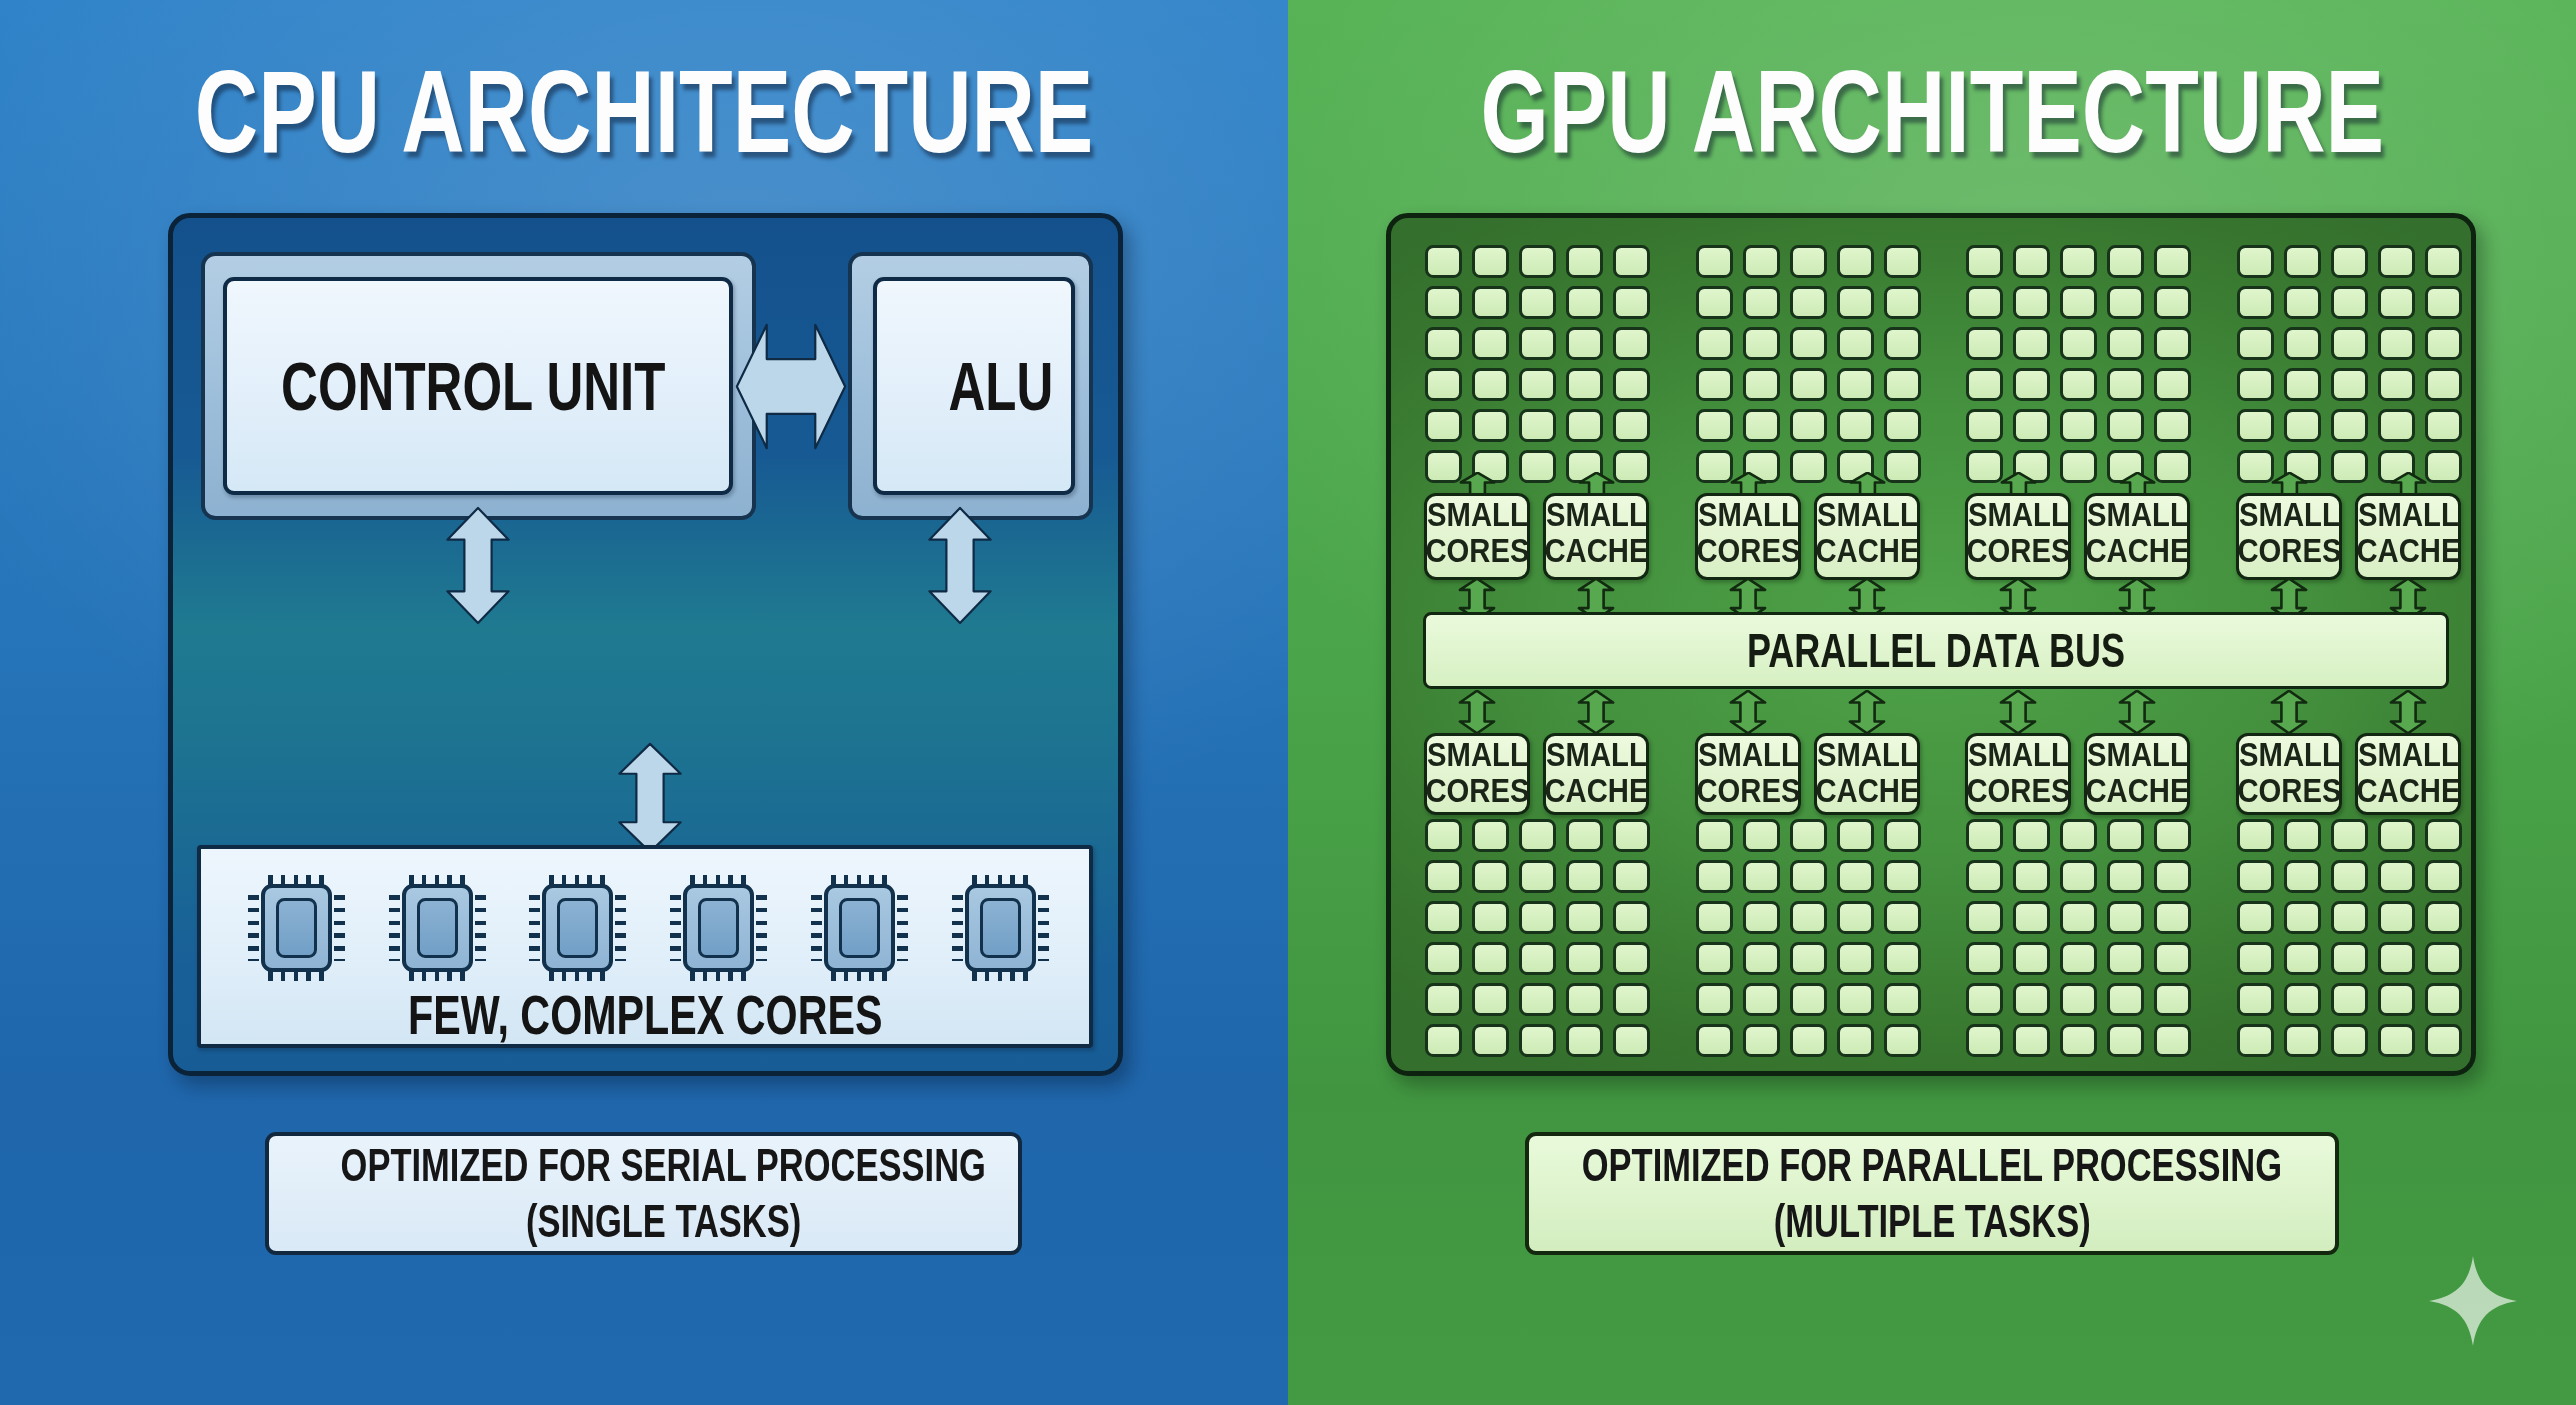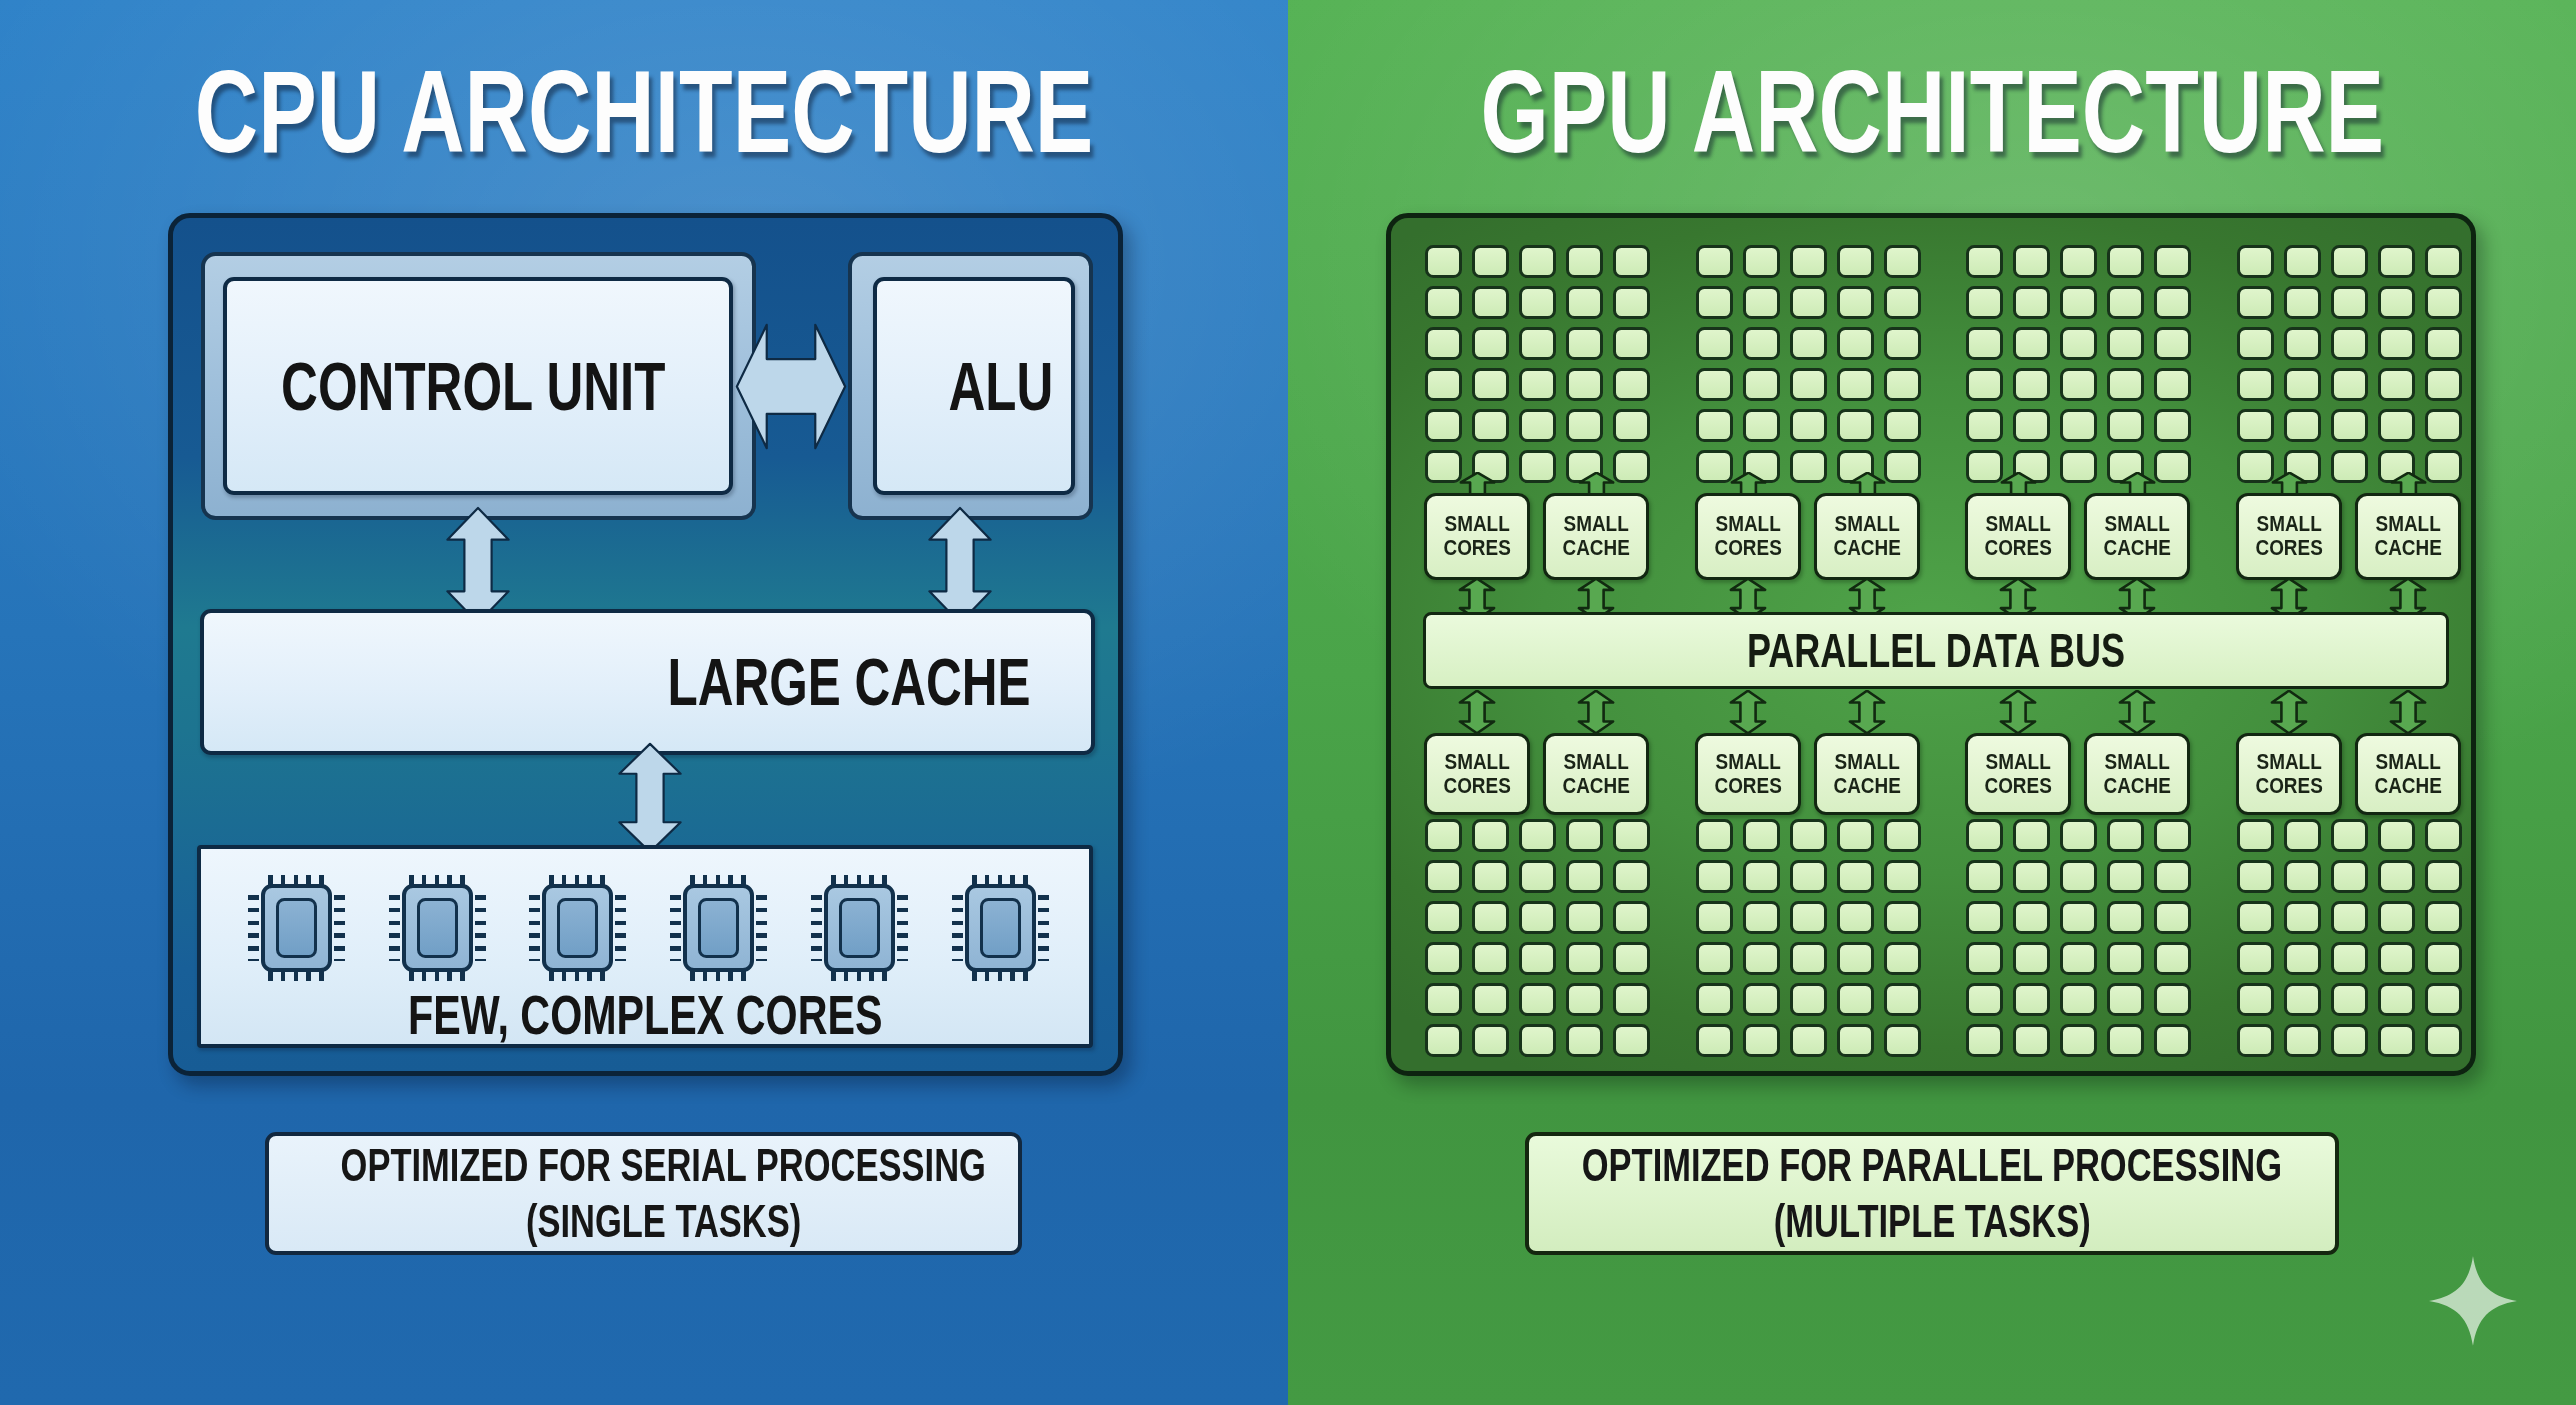--- a/index.html
+++ b/index.html
@@ -79,22 +79,22 @@
 
   .cluster { position:absolute; top:26.5px; width:225px; height:813px; }
   .sq-grid { position:absolute; left:0.9px; width:223px;
     display:grid; grid-template-columns:repeat(5,37px); grid-auto-rows:33px; column-gap:10px; row-gap:8.2px; }
   .sq { border:3.7px solid #17331a; border-radius:8.2px;
     background: linear-gradient(180deg,#e0f5cc 0%, #cdebb6 100%); }
 
   .gbox { position:absolute; width:106px; height:87px;
     border:3.7px solid #122711; border-radius:12px;
     background: linear-gradient(180deg,#eefadf 0%, #d8efc4 100%);
-    display:flex; flex-direction:column; align-items:center; justify-content:center;
-    font-size:22px; font-weight:700; color:#1a2417; line-height:1.07; text-align:center;
+    display:flex; flex-direction:column; align-items:center; justify-content:flex-start;
+    font-size:34px; font-weight:700; color:#1a2417; line-height:1.07; text-align:center;
     box-shadow: 1.8px 2.7px 3.7px rgba(5,25,5,.25); }
   .gbox.bottom { height:82px; }
 
   #data-bus { position:absolute; left:32px; top:394px; width:1026px; height:77px;
     border:3.7px solid #122711; border-radius:8.2px;
     background: linear-gradient(180deg,#eafadc 0%, #d7f0c3 100%);
     display:flex; align-items:center; justify-content:center;
     font-size:48px; font-weight:700; color:#151c12; }
 
   
@@ -140,23 +140,20 @@
         <svg viewBox="0 0 40 60" preserveAspectRatio="none">
             <path d="M20 1 L38 17 L28 17 L28 43 L38 43 L20 59 L2 43 L12 43 L12 17 L2 17 Z" fill="#bdd7ea" stroke="#0e2a44" stroke-width="2.2" vector-effect="non-scaling-stroke" stroke-linejoin="round"></path>
           </svg>
       </div>
       <div class="arrow" style="left:753px; top:288px; width:68px; height:119px;">
         <svg viewBox="0 0 40 60" preserveAspectRatio="none">
             <path d="M20 1 L38 17 L28 17 L28 43 L38 43 L20 59 L2 43 L12 43 L12 17 L2 17 Z" fill="#bdd7ea" stroke="#0e2a44" stroke-width="2.2" vector-effect="non-scaling-stroke" stroke-linejoin="round"></path>
           </svg>
       </div>
 
-      <div class="white-box" id="large-cache" style="left:27.4px; top:391px;">
-        <span class="cnd">LARGE CACHE</span>
-      </div>
 
       <div class="arrow" style="left:443px; top:524px; width:68px; height:112px;">
         <svg viewBox="0 0 40 60" preserveAspectRatio="none">
             <path d="M20 1 L38 17 L28 17 L28 43 L38 43 L20 59 L2 43 L12 43 L12 17 L2 17 Z" fill="#bdd7ea" stroke="#0e2a44" stroke-width="2.2" vector-effect="non-scaling-stroke" stroke-linejoin="round"></path>
           </svg>
       </div>
 
       <div id="cores-box" style="left:24px; top:627px;">
         <div class="chips">
             <div class="chip" style="left: 47px; top: 25.6px;">

